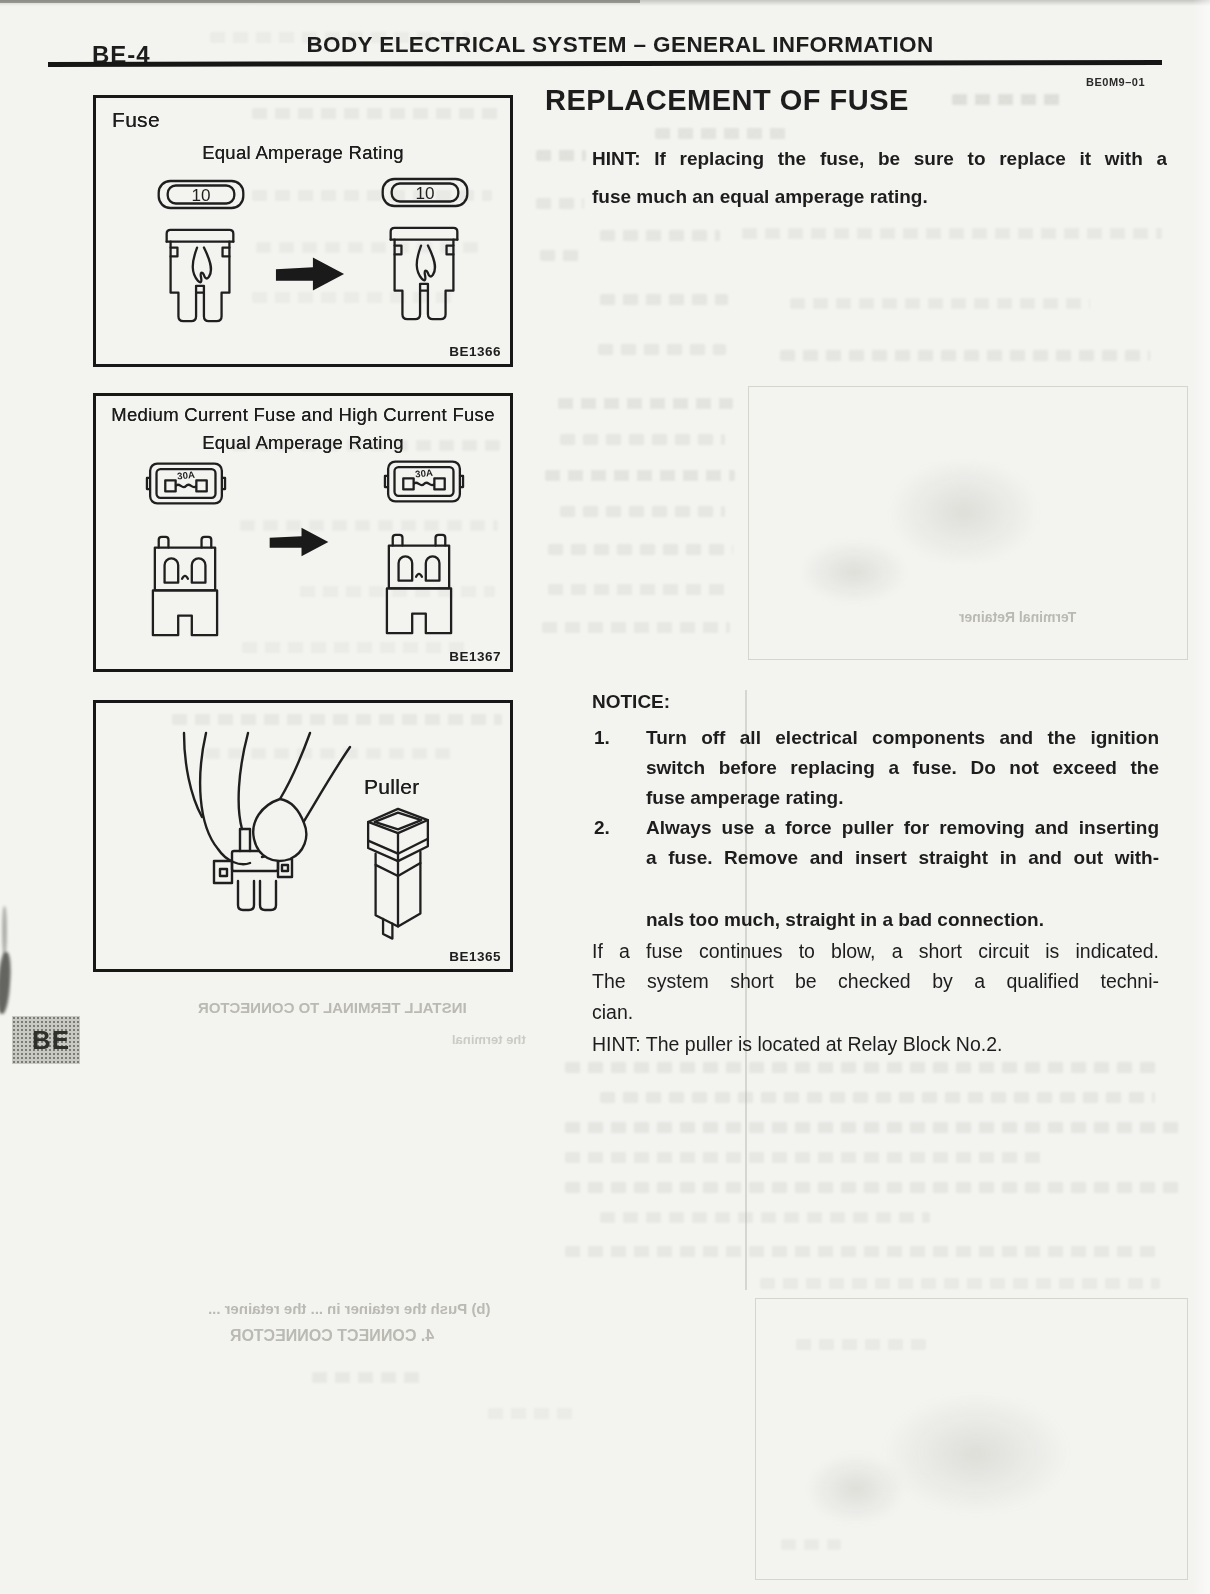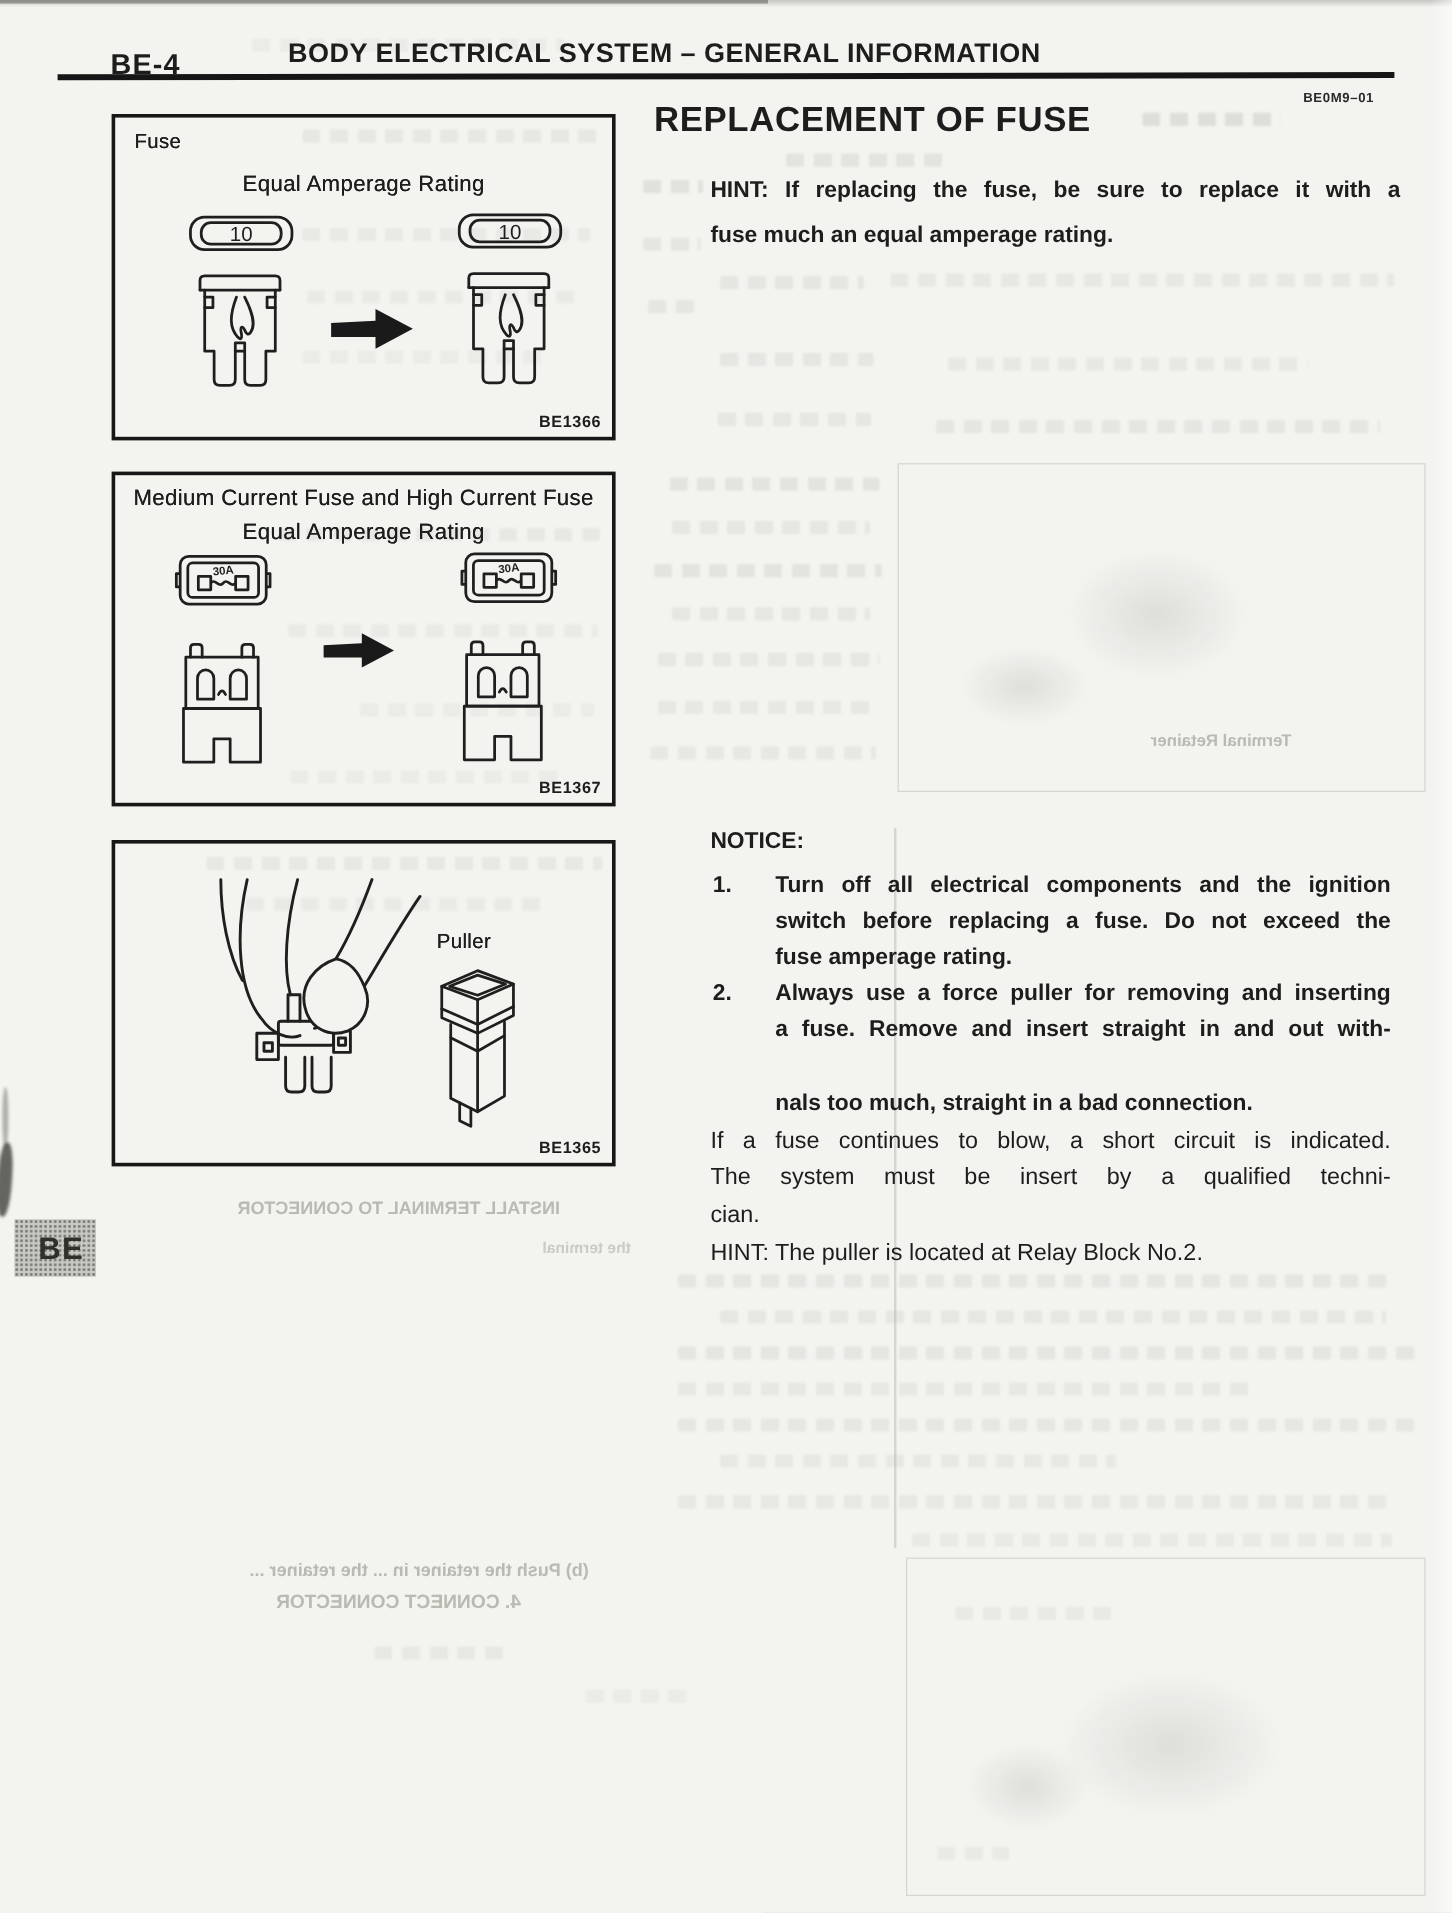--- a/index.html
+++ b/index.html
@@ -8,21 +8,21 @@
     background:#f3f3f0;overflow:hidden;
     font-family:"Liberation Sans",sans-serif;color:#1d1d1d;
   }
   .abs{position:absolute;}
   
   .ln{position:absolute;line-height:28px;height:30px;white-space:nowrap;font-size:19.5px;overflow:visible;}
   .ln.j{white-space:normal;text-align:justify;overflow:hidden;}
   .ln.j::after{content:"";display:inline-block;width:100%;height:0;}
   .b{font-weight:bold;font-size:19px;}
   .fig-box{position:absolute;border:3px solid #171717;background:transparent;}
-  .fig-label{position:absolute;font-size:17px;letter-spacing:.3px;text-shadow:0 0 .4px #1d1d1d;white-space:nowrap;text-align:right;}
+  .fig-label{position:absolute;font-size:21px;letter-spacing:.3px;text-shadow:0 0 .4px #1d1d1d;white-space:nowrap;text-align:right;}
   .fig-caption{position:absolute;left:0;right:0;text-align:center;font-size:18.5px;letter-spacing:.3px;text-shadow:0 0 .4px #1d1d1d;white-space:nowrap;}
   .fig-code{position:absolute;right:9px;bottom:5px;font-size:13.5px;font-weight:bold;letter-spacing:.5px;margin-top:38px;}
   svg{display:block;overflow:visible;}
   svg *{vector-effect:non-scaling-stroke;}
   
   .gs{position:absolute;height:11px;border-radius:2px;
       background:repeating-linear-gradient(90deg,rgba(152,152,143,.5) 0 15px,rgba(152,152,143,0) 15px 23px);
       filter:blur(.8px);}
   .gt{position:absolute;transform:scaleX(-1);color:rgba(138,138,128,.55);
       filter:blur(.6px);white-space:nowrap;font-weight:bold;}
@@ -119,21 +119,21 @@
     <i class="gs" style="left:488px;top:1408px;width:85px;opacity:.18"></i>
 
     <span class="gvline" style="left:745px;top:690px;height:600px;"></span>
   </div>
 
   <div class="edge-top"></div>
   <div class="edge-top-line"></div>
   <div class="edge-right"></div>
 
   <div class="abs" style="left:92px;top:41px;font-size:24px;font-weight:bold;letter-spacing:1px;">BE-4</div>
-  <div class="abs" style="left:240px;top:32px;width:760px;text-align:left;font-size:22.5px;font-weight:bold;letter-spacing:.4px;">BODY ELECTRICAL SYSTEM – GENERAL INFORMATION</div>
+  <div class="abs" style="left:240px;top:32px;width:760px;text-align:center;font-size:22.5px;font-weight:bold;letter-spacing:.4px;">BODY ELECTRICAL SYSTEM – GENERAL INFORMATION</div>
   <div class="hrule"></div>
   <div class="abs" style="left:1086px;top:76px;font-size:11px;font-weight:bold;letter-spacing:.5px;color:#2a2a2a;">BE0M9–01</div>
 
   <div class="abs" style="left:545px;top:84px;font-size:29px;font-weight:bold;letter-spacing:.5px;">REPLACEMENT OF FUSE</div>
   <div class="ln j b" style="left:592px;top:145px;width:575px;">HINT: If replacing the fuse, be sure to replace it with a</div>
   <div class="ln b" style="left:592px;top:183px;">fuse much an equal amperage rating.</div>
 
   <div class="fig-box" style="left:93px;top:95px;width:414px;height:266px;">
     <span class="fig-label" style="left:16px;top:10px;">Fuse</span>
     <span class="fig-caption" style="top:44px;">Equal Amperage Rating</span>
@@ -286,21 +286,21 @@
   <div class="ln j b" style="left:646px;top:724px;width:513px;">Turn off all electrical components and the ignition</div>
   <div class="ln j b" style="left:646px;top:754px;width:513px;">switch before replacing a fuse. Do not exceed the</div>
   <div class="ln b" style="left:646px;top:784px;">fuse amperage rating.</div>
 
   <div class="ln b" style="left:594px;top:814px;">2.</div>
   <div class="ln j b" style="left:646px;top:814px;width:513px;">Always use a force puller for removing and inserting</div>
   <div class="ln j b" style="left:646px;top:844px;width:513px;">a fuse. Remove and insert straight in and out with-</div>
   <div class="ln b" style="left:646px;top:906px;">nals too much, straight in a bad connection.</div>
 
   <div class="ln j" style="left:592px;top:937px;width:567px;">If a fuse continues to blow, a short circuit is indicated.</div>
-  <div class="ln j" style="left:592px;top:967px;width:567px;">The system must be insert by a qualified techni-</div>
+  <div class="ln j" style="left:592px;top:967px;width:567px;">The system short be checked by a qualified techni-</div>
   <div class="ln" style="left:592px;top:998px;">cian.</div>
 
   <div class="ln" style="left:592px;top:1030px;">HINT: The puller is located at Relay Block No.2.</div>
 
   <div class="scribble" style="left:-2px;top:952px;width:12px;height:62px;transform:rotate(4deg);opacity:.85;"></div>
   <div class="scribble" style="left:2px;top:906px;width:5px;height:50px;opacity:.4;"></div>
 
   <div class="side-tab">
     <span>BE</span>
   </div>

